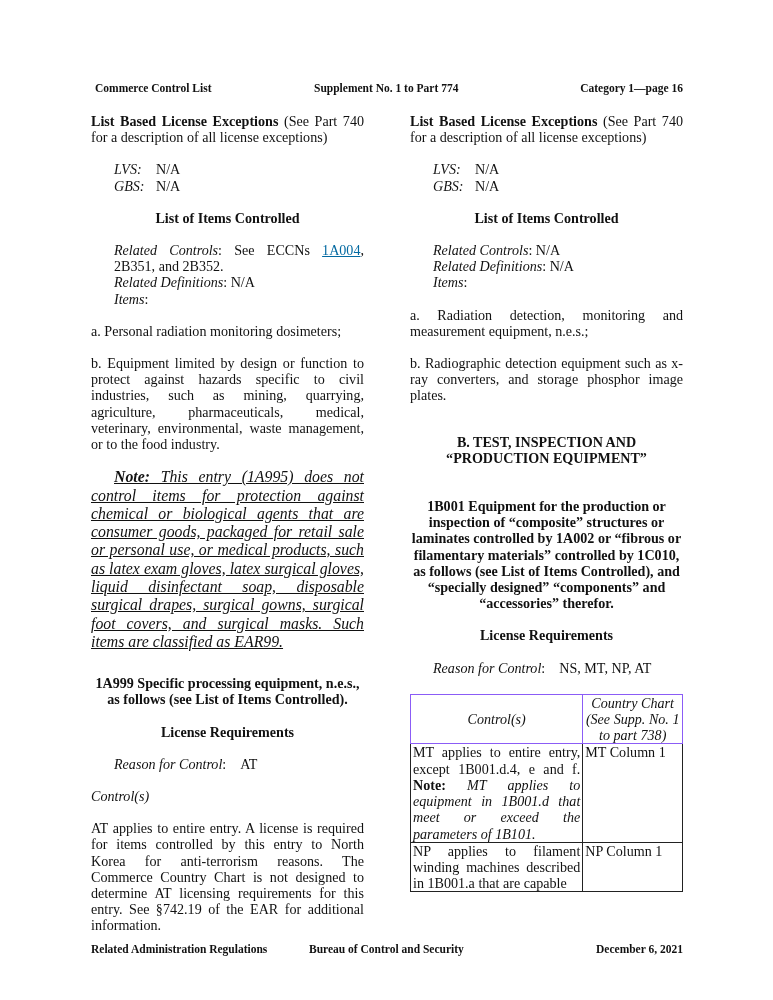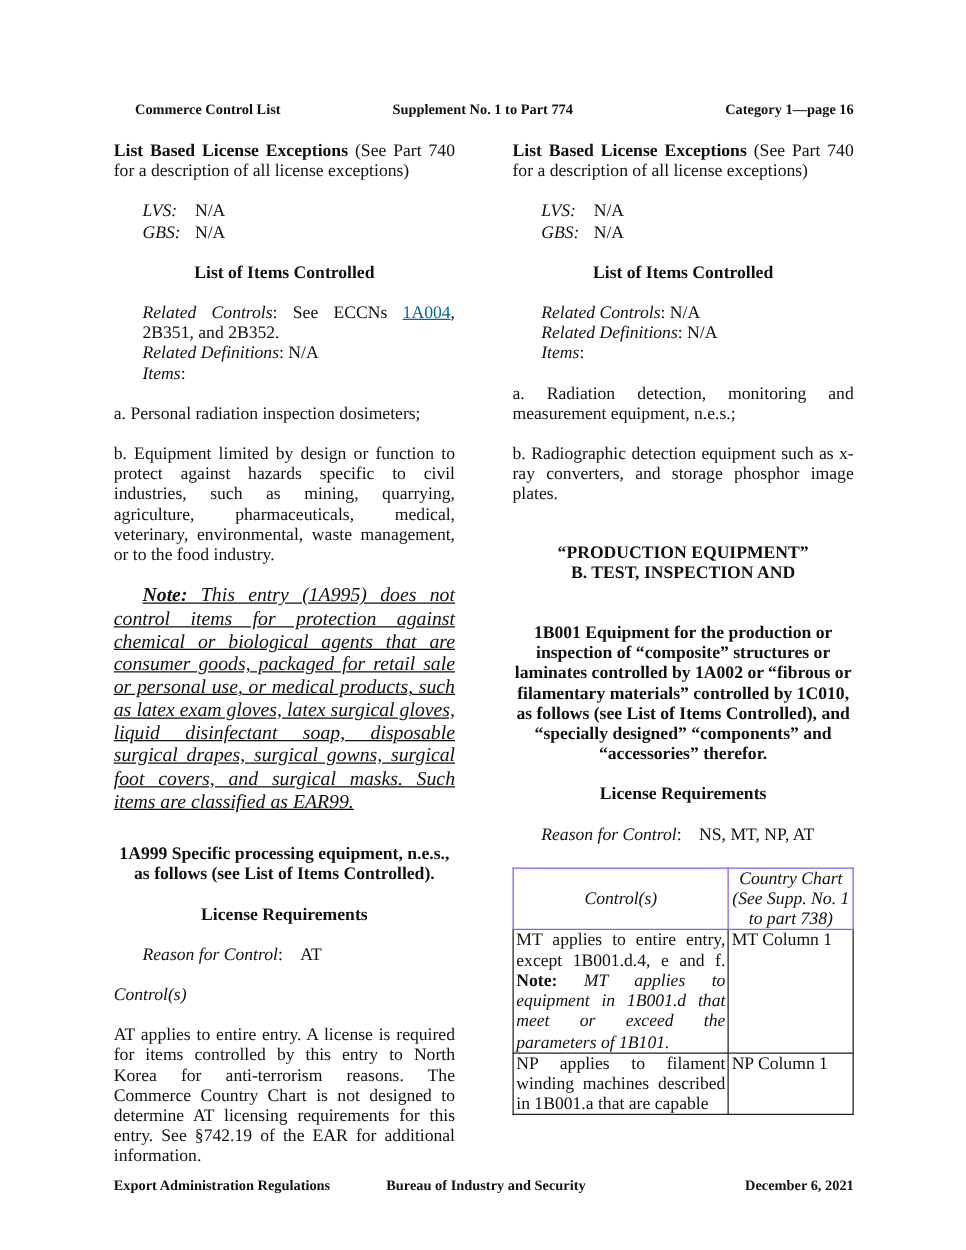--- a/index.html
+++ b/index.html
@@ -28,21 +28,21 @@
   table.ctl { border-collapse: collapse; width: 273px; font-size: 14.1px; line-height: 16.2px; }
   table.ctl td { border: 1px solid #222; vertical-align: top; padding: 0 2px; }
   table.ctl td.c1 { width: 168px; text-align: justify; }
   table.ctl td.c2 { width: 95px; }
   table.ctl th { border: 1px solid #8b5cf6; font-weight: normal; font-style: italic; padding: 0 2px; }
 </style>
 </head>
 <body>
 
 <div class="hdr">
-  <span style="left:17px">Commerce Control List</span>
+  <span style="left:4px">Commerce Control List</span>
   <span style="left:223px">Supplement No. 1 to Part 774</span>
   <span style="right:0">Category 1—page  16</span>
 </div>
 
 <div class="col left">
   <p class="j"><span class="b">List Based License Exceptions</span><span> (See Part 740 for a description of all license exceptions)</span></p>
   <div class="gap1"></div>
   <div class="ind">
     <div class="kv">
         <span class="k">LVS:</span>
@@ -55,21 +55,21 @@
   </div>
   <div class="gap1"></div>
   <p class="b">List of Items Controlled</p>
   <div class="gap1"></div>
   <div class="ind j">
     <p class="j"><span class="i">Related Controls</span><span>: See ECCNs </span><a class="lnk" href="#">1A004</a><span>, 2B351, and 2B352.</span></p>
     <p><span class="i">Related Definitions</span><span>: N/A</span></p>
     <p><span class="i">Items</span><span>:</span></p>
   </div>
   <div class="gap1"></div>
-  <p>a.   Personal radiation inspection dosimeters;</p>
+  <p>a.   Personal radiation monitoring dosimeters;</p>
   <div class="gap1"></div>
   <p class="j">b.  Equipment limited by design or function to protect against hazards specific to civil industries, such as mining, quarrying, agriculture, pharmaceuticals, medical, veterinary, environmental, waste management, or to the food industry.</p>
   <div class="gap1"></div>
   <p class="note"><span class="b">Note:</span><span> This entry (1A995) does not control items for protection against chemical or biological agents that are consumer goods, packaged for retail sale or personal use, or medical products, such as latex exam gloves, latex surgical gloves, liquid disinfectant soap, disposable surgical drapes, surgical gowns, surgical foot covers, and surgical masks.   Such items are classified as EAR99.</span></p>
   <div style="height:24px"></div>
   <p class="b j">1A999 Specific processing equipment, n.e.s., as follows (see List of Items Controlled).</p>
   <div class="gap1"></div>
   <p class="b">License Requirements</p>
   <div class="gap1"></div>
   <p class="rfc"><span class="i">Reason for Control</span><span>:</span><span class="val">AT</span></p>
@@ -99,22 +99,22 @@
     <p><span class="i">Related Controls</span><span>: N/A</span></p>
     <p><span class="i">Related Definitions</span><span>: N/A</span></p>
     <p><span class="i">Items</span><span>:</span></p>
   </div>
   <div class="gap1"></div>
   <p class="j">a.   Radiation detection, monitoring and measurement equipment, n.e.s.;</p>
   <div class="gap1"></div>
   <p class="j">b. Radiographic detection equipment such as x-ray converters, and storage phosphor image plates.</p>
   <div style="height:30px"></div>
   <div class="b center">
+    <p>B.   TEST, INSPECTION AND</p>
     <p>“PRODUCTION EQUIPMENT”</p>
-    <p>B.   TEST, INSPECTION AND</p>
   </div>
   <div style="height:32px"></div>
   <p class="b j">1B001   Equipment for the production or inspection of “composite” structures or laminates controlled by 1A002 or “fibrous or filamentary  materials” controlled by 1C010, as follows (see List of Items Controlled), and “specially designed” “components” and “accessories” therefor.</p>
   <div class="gap1"></div>
   <p class="b">License Requirements</p>
   <div class="gap1"></div>
   <p class="rfc"><span class="i">Reason for Control</span><span>:</span><span class="val">NS, MT, NP, AT</span></p>
   <div style="height:18px"></div>
   <table class="ctl">
     <tbody>
@@ -131,16 +131,16 @@
     </tr>
     <tr>
       <td class="c1">NP applies to filament winding machines described in 1B001.a that are capable</td>
       <td class="c2">NP Column 1</td>
     </tr>
   </tbody>
     </table>
 </div>
 
 <div class="ftr">
-  <span style="left:0">Export Administration Regulations</span>
-  <span style="left:218px">Bureau of Industry and Security</span>
+  <span style="left:0">Related Administration Regulations</span>
+  <span style="left:218px">Bureau of Control and Security</span>
   <span style="right:0">December 6, 2021</span>
 </div>
 
 </body></html>

